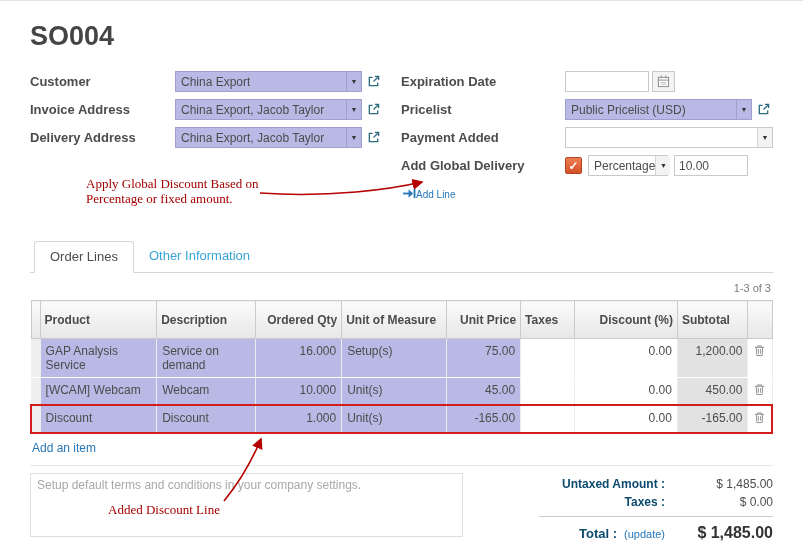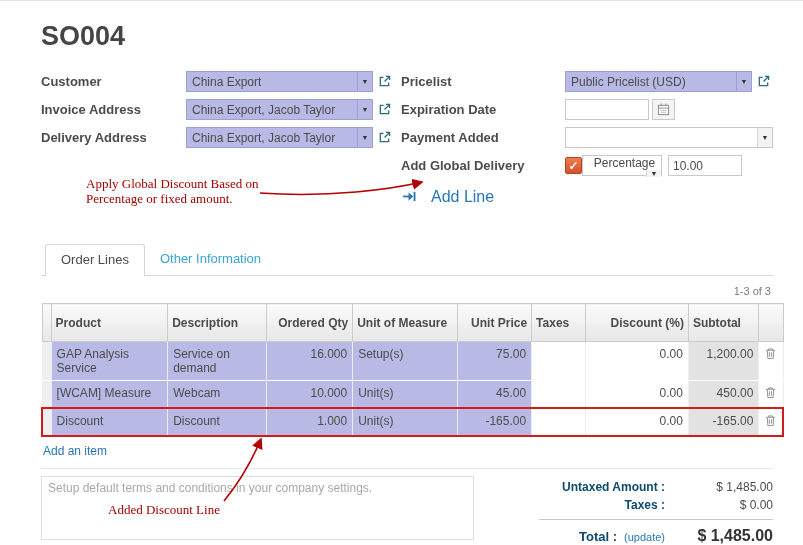--- a/index.html
+++ b/index.html
@@ -2,21 +2,21 @@
 <html><head>
 <meta charset="utf-8">
 <style>
   * { box-sizing: border-box; margin: 0; padding: 0; }
   html,body { width:803px; height:545px; }
   body {
     font-family: "Liberation Sans", sans-serif;
     color:#4c4c4c; background:#fff; overflow:hidden;
     border-top:1px solid #e2e2e2; position:relative;
   }
-  .page { position:relative; width:803px; height:447px; padding:16px 30px 0 41px; }
+  .page { position:relative; width:803px; height:447px; padding:16px 30px 0 30px; }
 
   h1.title { font-size:27px; font-weight:bold; color:#454545; margin:4px 0 18px 0; }
 
   .form-grid { display:flex; }
   .col-left { width:371px; }
   .col-right { flex:1; }
   .field-row { display:flex; align-items:center; margin-bottom:5px; min-height:23px; }
   .field-label { width:145px; font-size:13px; font-weight:bold; color:#4c4c4c; flex:none; }
   .col-right .field-label { width:164px; }
 
@@ -34,24 +34,24 @@
   .txt-input { height:21px; border:1px solid #c9c9c9; font-size:12px; padding:0 4px; font-family:"Liberation Sans",sans-serif; color:#4c4c4c; }
   .date-input { width:84px; }
   .cal-btn { width:23px; height:21px; border:1px solid #c9c9c9; background:#f4f4f4; margin-left:3px;
     display:flex; align-items:center; justify-content:center; cursor:pointer; }
 
   .payment-select { width:208px; }
 
   .gd-check { width:17px; height:17px; border:1px solid #b2451f; border-radius:2px;
     background:linear-gradient(#ef7c52,#d4522a); color:#fff; font-size:12px; font-weight:bold;
     display:flex; align-items:center; justify-content:center; cursor:pointer; flex:none; }
-  .pct-select { width:80px; margin-left:0;flex-direction:column; }
+  .pct-select { width:80px; margin-left:6px; }
   .amt-input { width:74px; margin-left:6px; }
 
-  .add-line { display:inline-flex; align-items:center; gap:15px; color:#2777b8; font-size:16px;
+  .add-line { display:inline-flex; align-items:center; gap:0; color:#2777b8; font-size:10px;
     margin:6px 0 0 2px; cursor:pointer; text-decoration:none; }
 
   .tabs { display:flex; margin-top:38px; border-bottom:1px solid #d6d6d6; padding-left:4px; }
   .tab { font-size:13px; padding:7px 15px 8px; cursor:pointer; }
   .tab.active { border:1px solid #d6d6d6; border-bottom:1px solid #fff; background:#fff;
     border-radius:3px 3px 0 0; margin-bottom:-1px; color:#4c4c4c; }
   .tab.inactive { color:#38a4d8; }
 
   .pager { text-align:right; font-size:11px; color:#7a7a7a; margin:9px 2px 6px 0; }
 
@@ -142,41 +142,41 @@
               <path fill="none" stroke="#2b6c80" stroke-width="1.4" d="M6 2.5H2.5v9h9V8"></path>
               <path fill="none" stroke="#2b6c80" stroke-width="1.4" d="M8.5 1.5h4v4M12.2 1.8L7 7"></path>
             </svg>
         </span>
       </div>
     </div>
 
     <div class="col-right">
 
       <div class="field-row">
+        <span class="field-label">Expiration Date</span>
+        <input class="txt-input date-input" type="text" value="" style="">
+        <span class="cal-btn">
+          <svg viewBox="0 0 14 14" width="13" height="13">
+              <rect x="1.5" y="2.5" width="11" height="10" fill="#fff" stroke="#888"></rect>
+              <path stroke="#888" fill="none" d="M1.5 5.5h11M4.5 0.5v3M9.5 0.5v3"></path>
+              <path stroke="#bbb" fill="none" d="M4 8h6M4 10h6"></path>
+            </svg>
+        </span>
+      </div>
+
+      <div class="field-row">
         <span class="field-label">Pricelist</span>
         <div class="lav-select">
           <span class="sel-text">Public Pricelist (USD)</span>
           <span class="caret-box">▼</span>
         </div>
         <span class="ext-link">
           <svg viewBox="0 0 14 14" width="13" height="13">
               <path fill="none" stroke="#2b6c80" stroke-width="1.4" d="M6 2.5H2.5v9h9V8"></path>
               <path fill="none" stroke="#2b6c80" stroke-width="1.4" d="M8.5 1.5h4v4M12.2 1.8L7 7"></path>
-            </svg>
-        </span>
-      </div>
-
-      <div class="field-row">
-        <span class="field-label">Expiration Date</span>
-        <input class="txt-input date-input" type="text" value="" style="">
-        <span class="cal-btn">
-          <svg viewBox="0 0 14 14" width="13" height="13">
-              <rect x="1.5" y="2.5" width="11" height="10" fill="#fff" stroke="#888"></rect>
-              <path stroke="#888" fill="none" d="M1.5 5.5h11M4.5 0.5v3M9.5 0.5v3"></path>
-              <path stroke="#bbb" fill="none" d="M4 8h6M4 10h6"></path>
             </svg>
         </span>
       </div>
 
       <div class="field-row">
         <span class="field-label">Payment Added</span>
         <div class="white-select payment-select">
           <span class="sel-text"></span>
           <span class="caret-box">▼</span>
         </div>
@@ -251,21 +251,21 @@
         <td class="r">0.00</td>
         <td class="bg-sub">1,200.00</td>
         <td class="c-trash">
           <span><svg viewBox="0 0 12 14" width="11" height="13">
                 <path fill="none" stroke="#8a8a8a" d="M1 3.5h10M4 3.5V2h4v1.5M2.5 3.5l.6 9h5.8l.6-9M4.8 5.5v5M7.2 5.5v5"></path>
               </svg></span>
         </td>
       </tr>
       <tr>
         <td class="c-gutter"></td>
-        <td class="bg-lav">[WCAM] Measure</td>
+        <td class="bg-lav">[WCAM] Webcam</td>
         <td class="bg-lav">Webcam</td>
         <td class="bg-lav r">10.000</td>
         <td class="bg-lav">Unit(s)</td>
         <td class="bg-lav r">45.00</td>
         <td></td>
         <td class="r">0.00</td>
         <td class="bg-sub">450.00</td>
         <td class="c-trash">
           <span><svg viewBox="0 0 12 14" width="11" height="13">
                 <path fill="none" stroke="#8a8a8a" d="M1 3.5h10M4 3.5V2h4v1.5M2.5 3.5l.6 9h5.8l.6-9M4.8 5.5v5M7.2 5.5v5"></path>

